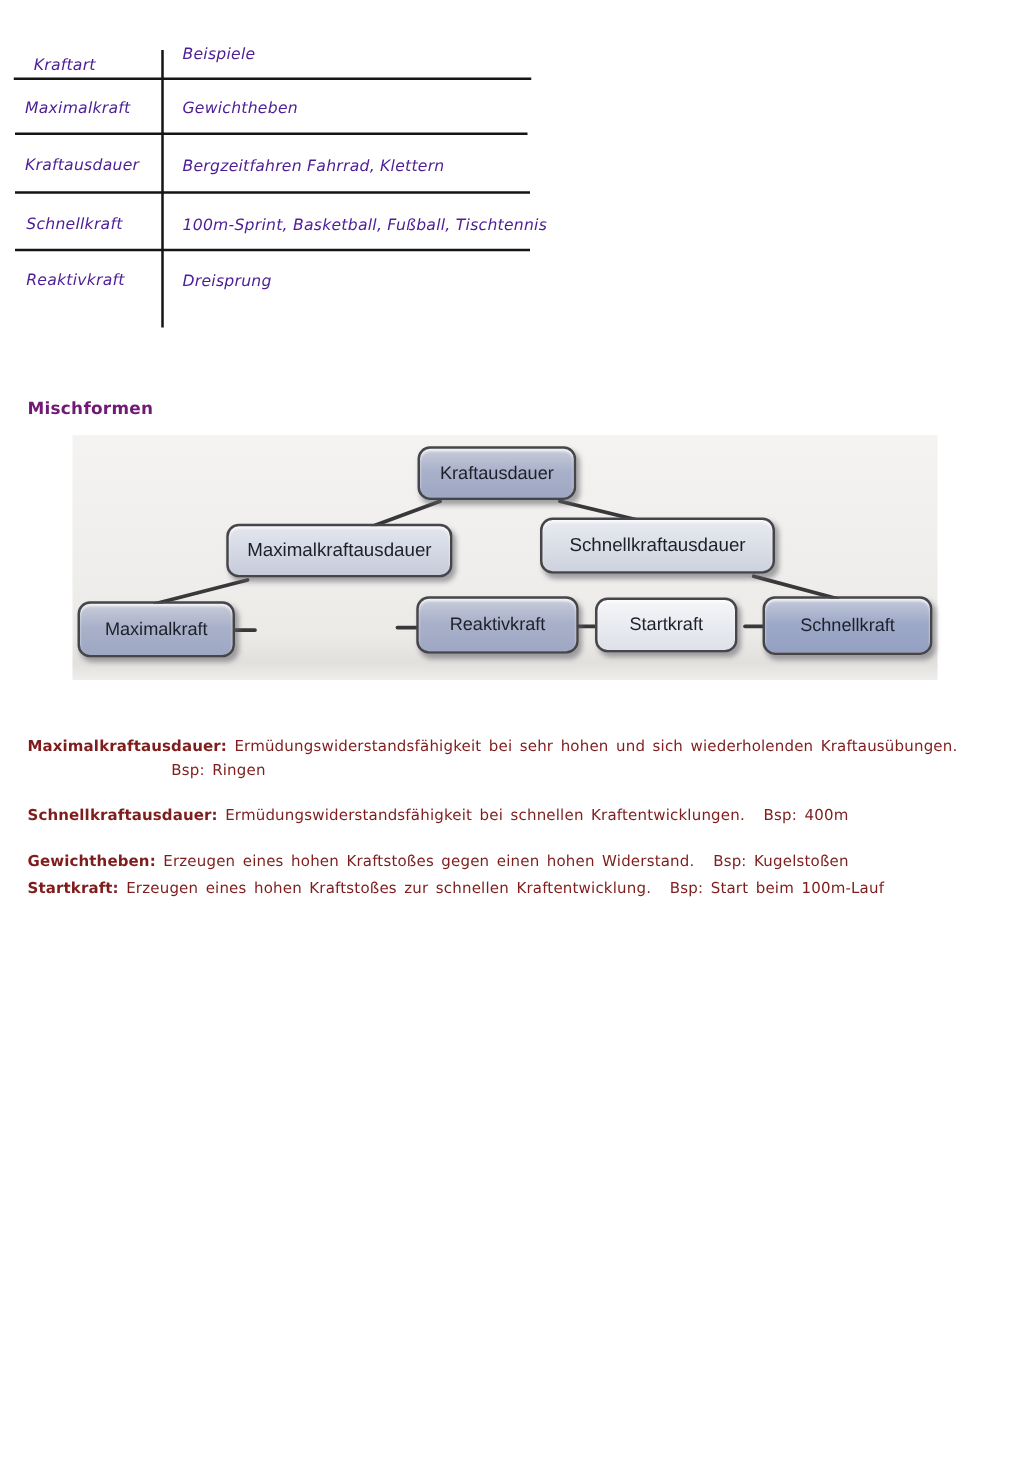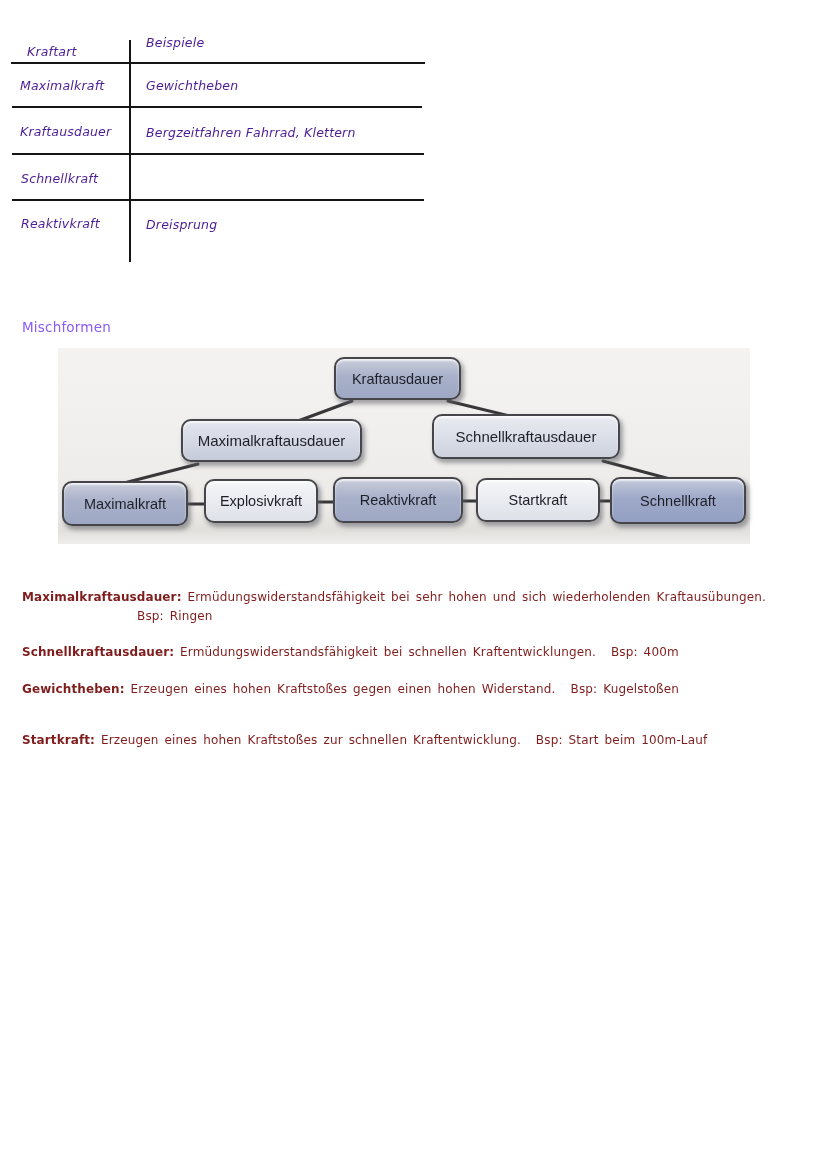--- a/index.html
+++ b/index.html
@@ -5,21 +5,21 @@
   html,body{margin:0;padding:0;}
   body{
     width:828px;height:1171px;position:relative;background:#ffffff;
     font-family:"DejaVu Sans",sans-serif;color:#161616;overflow:hidden;
   }
   .abs{position:absolute;}
   
   .tbl-text{position:absolute;font-size:12.5px;letter-spacing:.2px;white-space:nowrap;color:#4c1d95;font-style:italic;}
   .tbl-line{position:absolute;background:#151515;}
   
-  .heading{position:absolute;font-size:13.5px;font-weight:normal;letter-spacing:.2px;color:#8b5cf6;}
+  .heading{position:absolute;font-size:13.5px;font-weight:bold;letter-spacing:.2px;color:#701a75;}
   
   .scan{
     position:absolute;left:58px;top:348px;width:692px;height:196px;
     background:linear-gradient(180deg,#f4f3f1 0%,#efeeec 55%,#eceae7 82%,#e2e0dd 93%,#efeeec 100%);
   }
   .scan svg{position:absolute;left:0;top:0;}
   .node{
     position:absolute;display:flex;align-items:center;justify-content:center;
     border:2px solid #46464a;border-radius:10px;
     box-shadow:2.5px 3.5px 4px rgba(95,95,102,.55), inset 0 2px 2px rgba(255,255,255,.75);
@@ -43,20 +43,21 @@
   <span class="tbl-text" style="left:27px;top:44px;">Kraftart</span>
   <span class="tbl-text" style="left:146px;top:35px;">Beispiele</span>
 
   <span class="tbl-text" style="left:20px;top:78px;">Maximalkraft</span>
   <span class="tbl-text" style="left:146px;top:78px;">Gewichtheben</span>
 
   <span class="tbl-text" style="left:20px;top:124px;">Kraftausdauer</span>
   <span class="tbl-text" style="left:146px;top:125px;">Bergzeitfahren Fahrrad, Klettern</span>
 
   <span class="tbl-text" style="left:21px;top:171px;">Schnellkraft</span>
+  <span class="tbl-text" style="left:146px;top:172px;">100m-Sprint, Basketball, Fußball, Tischtennis</span>
 
   <span class="tbl-text" style="left:21px;top:216px;">Reaktivkraft</span>
   <span class="tbl-text" style="left:146px;top:217px;">Dreisprung</span>
 
   <div class="tbl-line" style="left:129px;top:40px;width:2px;height:222px;"></div>
   <div class="tbl-line" style="left:11px;top:62px;width:414px;height:2px;"></div>
   <div class="tbl-line" style="left:12px;top:106px;width:410px;height:2px;"></div>
   <div class="tbl-line" style="left:12px;top:153px;width:412px;height:2px;"></div>
   <div class="tbl-line" style="left:12px;top:199px;width:412px;height:2px;"></div>
 </div>
@@ -72,23 +73,22 @@
     <line x1="130" y1="156" x2="146" y2="156" stroke="#38383a" stroke-width="3" stroke-linecap="round"></line>
     <line x1="260" y1="154" x2="275" y2="154" stroke="#38383a" stroke-width="3" stroke-linecap="round"></line>
     <line x1="405" y1="153" x2="418" y2="153" stroke="#38383a" stroke-width="3" stroke-linecap="round"></line>
     <line x1="538" y1="153" x2="552" y2="153" stroke="#38383a" stroke-width="3" stroke-linecap="round"></line>
   </svg>
 
   <div class="node fill-medium" style="left:276px;top:9px;width:127px;height:43px;">Kraftausdauer</div>
   <div class="node fill-light" style="left:374px;top:66px;width:188px;height:45px;font-size:15px;">Schnellkraftausdauer</div>
   <div class="node fill-midlight" style="left:123px;top:71px;width:181px;height:43px;font-size:15px;">Maximalkraftausdauer</div>
   <div class="node fill-medium" style="left:4px;top:133px;width:126px;height:45px;">Maximalkraft</div>
-  <div class="node fill-xlight" style="left:146px;top:131px;width:114px;height:44px;">Explosivkraft</div>
   <div class="node fill-medium" style="left:275px;top:129px;width:130px;height:46px;">Reaktivkraft</div>
-  <div class="node fill-xlight" style="left:418px;top:130px;width:124px;height:44px;">Startkraft</div>
+  <div class="node fill-xlight" style="left:418px;top:130px;width:114px;height:44px;">Startkraft</div>
   <div class="node fill-dark" style="left:552px;top:129px;width:136px;height:47px;">Schnellkraft</div>
 </div>
 
 <div class="def" style="left:22px;top:590px;">
   <b>Maximalkraftausdauer:</b>
   <span>Ermüdungswiderstandsfähigkeit bei sehr hohen und sich wiederholenden Kraftausübungen.</span>
 </div>
 <div class="def" style="left:137px;top:609px;text-align:right;">Bsp: Ringen</div>
 
 <div class="def" style="left:22px;top:645px;">
@@ -96,17 +96,17 @@
   <span>Ermüdungswiderstandsfähigkeit bei schnellen Kraftentwicklungen.</span>
   <span class="ex">Bsp: 400m</span>
 </div>
 
 <div class="def" style="left:22px;top:682px;">
   <b>Gewichtheben:</b>
   <span>Erzeugen eines hohen Kraftstoßes gegen einen hohen Widerstand.</span>
   <span class="ex">Bsp: Kugelstoßen</span>
 </div>
 
-<div class="def" style="left:22px;top:733px;">
+<div class="def" style="left:22px;top:703px;">
   <b>Startkraft:</b>
   <span>Erzeugen eines hohen Kraftstoßes zur schnellen Kraftentwicklung.</span>
   <span class="ex">Bsp: Start beim 100m-Lauf</span>
 </div>
 
 </body></html>

